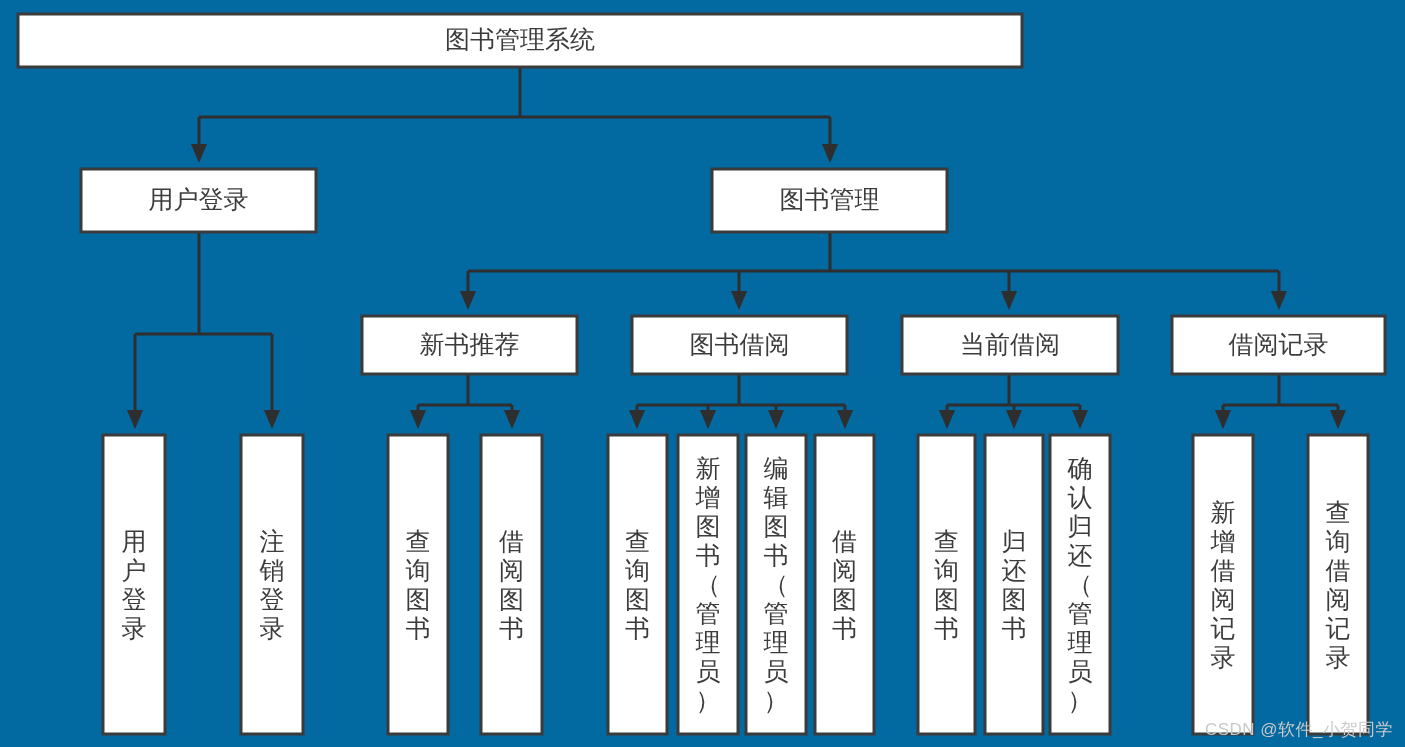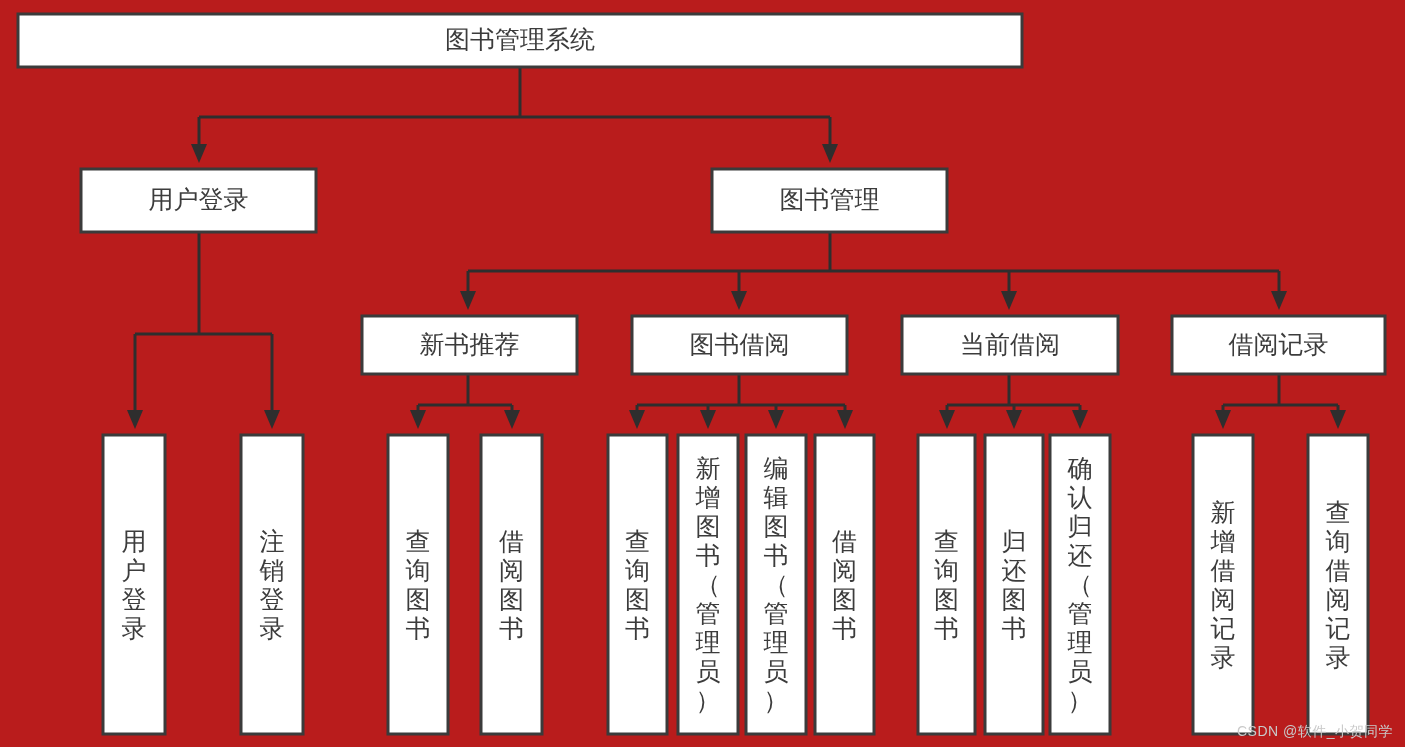--- a/index.html
+++ b/index.html
@@ -8,21 +8,21 @@
     padding: 0;
     background: #ffffff;
   }
   body {
     font-family: "Liberation Sans", "DejaVu Sans", sans-serif;
   }
   #diagram-root {
     position: relative;
     width: 1405px;
     height: 747px;
-    background: #b91c1c;
+    background: #0369a1;
     overflow: hidden;
   }
   svg#tree-svg {
     position: absolute;
     left: 0;
     top: 0;
     width: 1405px;
     height: 747px;
     display: block;
   }
@@ -54,21 +54,21 @@
     font-family: "Liberation Sans", "DejaVu Sans", sans-serif;
     font-size: 25px;
     text-anchor: middle;
     white-space: pre;
   }
   .watermark {
     position: absolute;
     right: 12px;
     bottom: 6px;
     color: #c9c9c9;
-    font-size: 14px;
+    font-size: 17px;
     font-family: "Liberation Sans", "DejaVu Sans", sans-serif;
     letter-spacing: 0.5px;
     user-select: none;
     pointer-events: none;
     white-space: nowrap;
   }
 </style>
 </head>
 <body>
 

